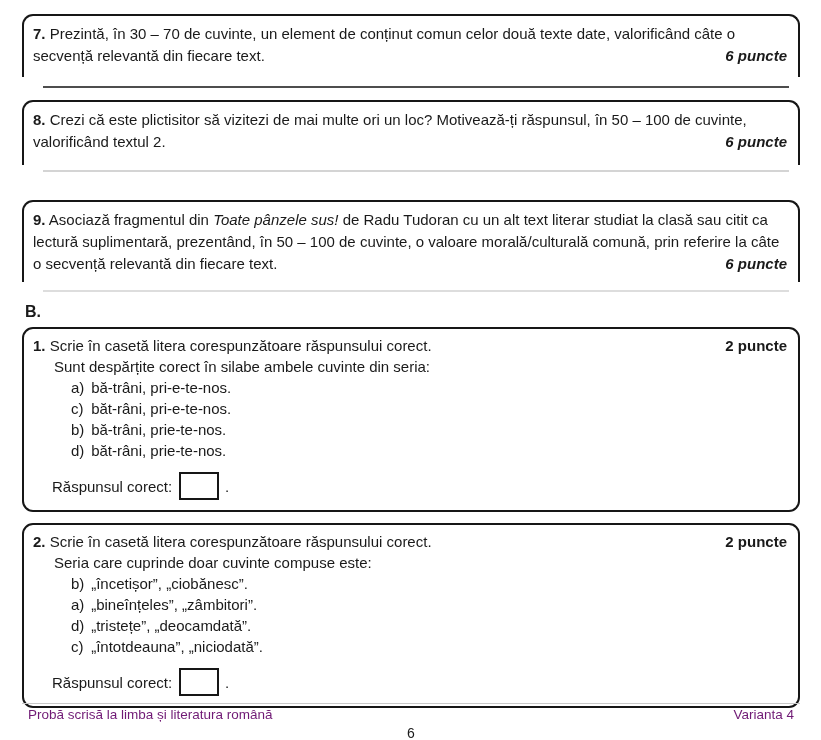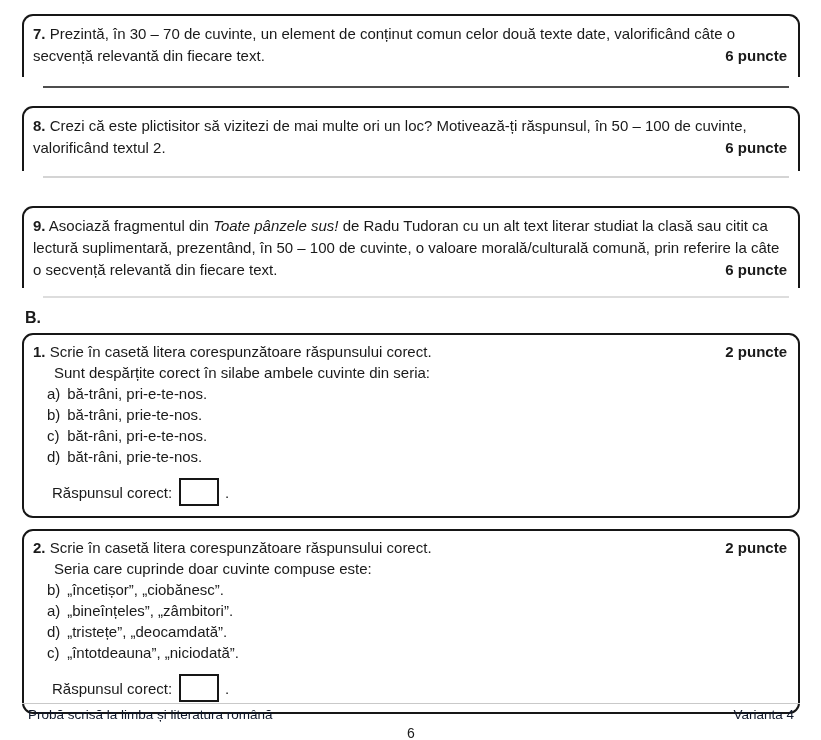--- a/index.html
+++ b/index.html
@@ -24,48 +24,48 @@
     border-radius: 11px 11px 0 0;
   }
   .qbox-open .fade-l, .qbox-open .fade-r {
     position: absolute; bottom: -1px; width: 4px; height: 12px; background: #fff;
   }
   .qbox-open .fade-l { left: -3px; }
   .qbox-open .fade-r { right: -3px; }
 
   .qtext { padding: 7px 11px 0 9px; line-height: 22px; }
   .qnum { font-weight: bold; }
-  .pts { float: right; font-weight: bold; }
+  .pts { float: right; font-weight: bold; font-style: italic; }
 
   .write-line { position: absolute; left: 19px; right: 9px; }
   .wl-dark  { bottom: 0;   border-top: 2px solid #4d4d4d; }
   .wl-faint { bottom: 4px; border-top: 2px solid #d4d4d4; }
   .wl-faint2{ bottom: 1px; border-top: 2px solid #dddddd; }
 
   .box7 { height: 74px; }
-  .box8 { height: 76px; margin-top: 18px; }
+  .box8 { height: 76px; margin-top: 12px; }
   .box9 { height: 93px; margin-top: 24px; }
 
   .section-label { font-weight: bold; font-size: 16px; margin: 10px 0 6px 3px; }
 
   .qbox-b { padding: 6px 11px 9px 9px; margin-bottom: 11px; }
   .prompt-row { display: flex; justify-content: space-between; line-height: 21px; }
   .stem { margin-left: 21px; line-height: 21px; }
-  .option-row { margin-left: 14px; line-height: 21px; }
+  .option-row { margin-left: 38px; line-height: 21px; }
   .opt-letter { display: inline-block; min-width: 16px; }
   .answer-row { margin: 10px 0 0 19px; height: 30px; display: flex; align-items: center; }
   .ansbox {
     display: inline-block; width: 40px; height: 28px;
     border: 2px solid #161616; margin: 0 6px 0 7px; background: #fff;
   }
 
   
   .footer { position: absolute; left: 22px; right: 21px; top: 703px; }
   .footer-rule { border-top: 1.5px solid #c9c9c9; }
-  .footer-row { display: flex; justify-content: space-between; padding: 3px 6px 0 6px; font-size: 13.5px; color: #0f172a; text-align: right; }
+  .footer-row { display: flex; justify-content: space-between; padding: 3px 6px 0 6px; font-size: 13.5px; color: #701a75; text-align: right; }
   .page-num { text-align: center; font-size: 14px; margin-top: 3px; }
 </style>
 </head>
 <body>
 
 <div class="page">
 
   <div class="qbox qbox-open box7">
     <p class="qtext"><span class="qnum">7.</span> <span>Prezintă, în 30 – 70 de cuvinte, un element de conținut comun celor două texte date, valorificând câte o secvență relevantă din fiecare text.</span><span class="pts">6 puncte</span></p>
     <div class="write-line wl-dark"></div>
@@ -89,22 +89,22 @@
 
   <div class="section-label">B.</div>
 
   <div class="qbox qbox-b">
     <div class="prompt-row">
       <span class="prompt"><span class="qnum">1.</span> <span>Scrie în casetă litera corespunzătoare răspunsului corect.</span></span>
       <span class="qnum">2 puncte</span>
     </div>
     <div class="stem">Sunt despărțite corect în silabe ambele cuvinte din seria:</div>
     <div class="option-row"><span class="opt-letter">a)</span> <span>bă-trâni, pri-e-te-nos.</span></div>
+    <div class="option-row"><span class="opt-letter">c)</span> <span>băt-râni, pri-e-te-nos.</span></div>
     <div class="option-row"><span class="opt-letter">b)</span> <span>bă-trâni, prie-te-nos.</span></div>
-    <div class="option-row"><span class="opt-letter">c)</span> <span>băt-râni, pri-e-te-nos.</span></div>
     <div class="option-row"><span class="opt-letter">d)</span> <span>băt-râni, prie-te-nos.</span></div>
     <div class="answer-row">
       <span>Răspunsul corect:</span>
       <span class="ansbox"></span>
       <span>.</span>
     </div>
   </div>
 
   <div class="qbox qbox-b">
     <div class="prompt-row">

